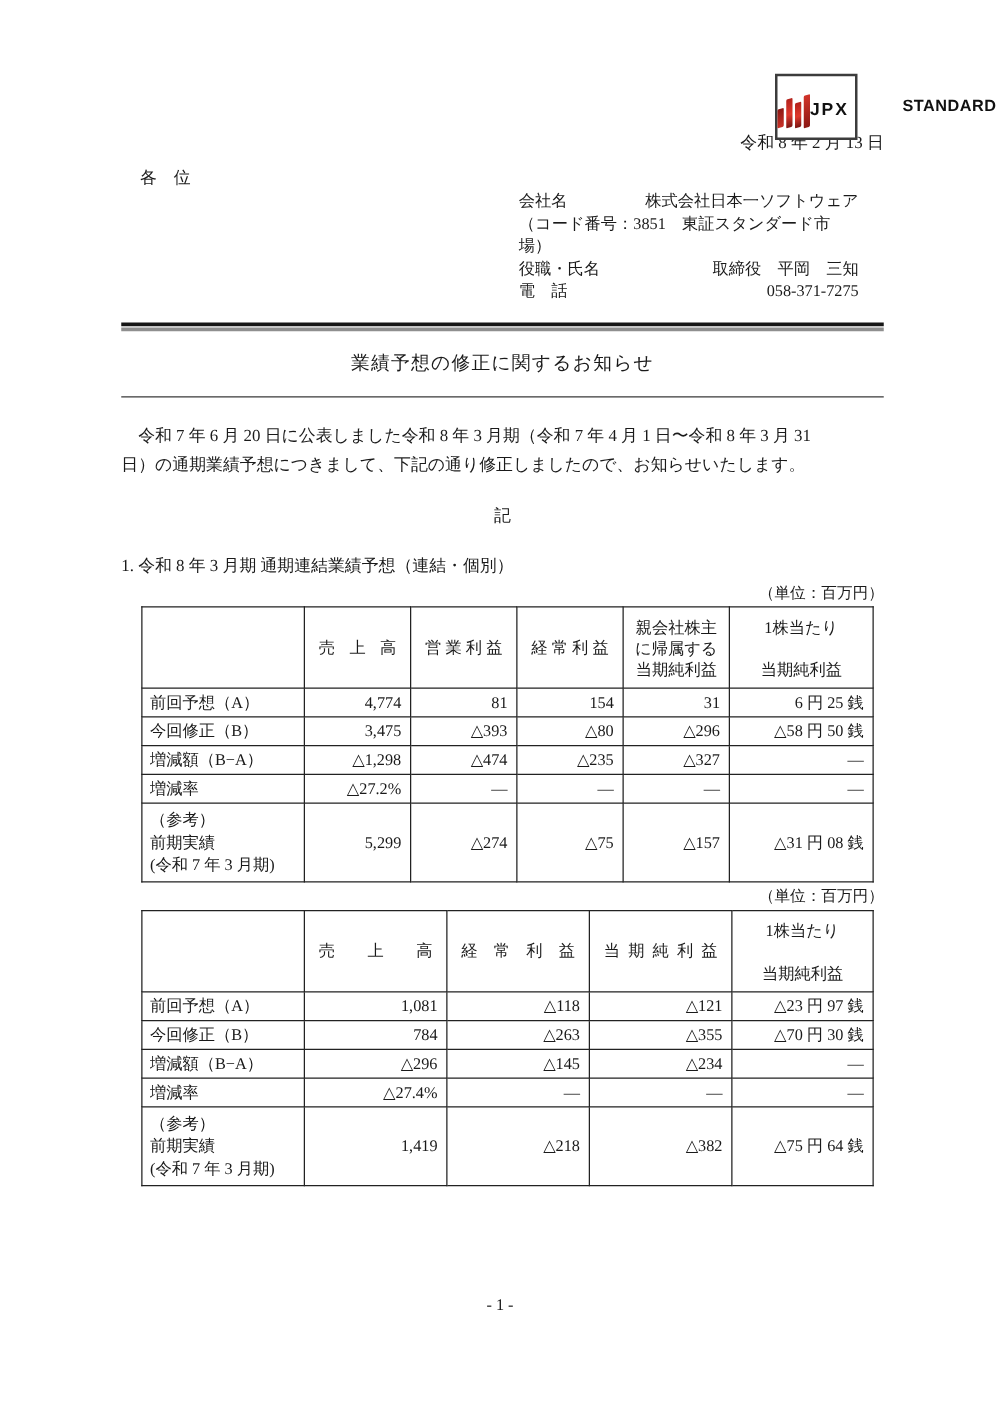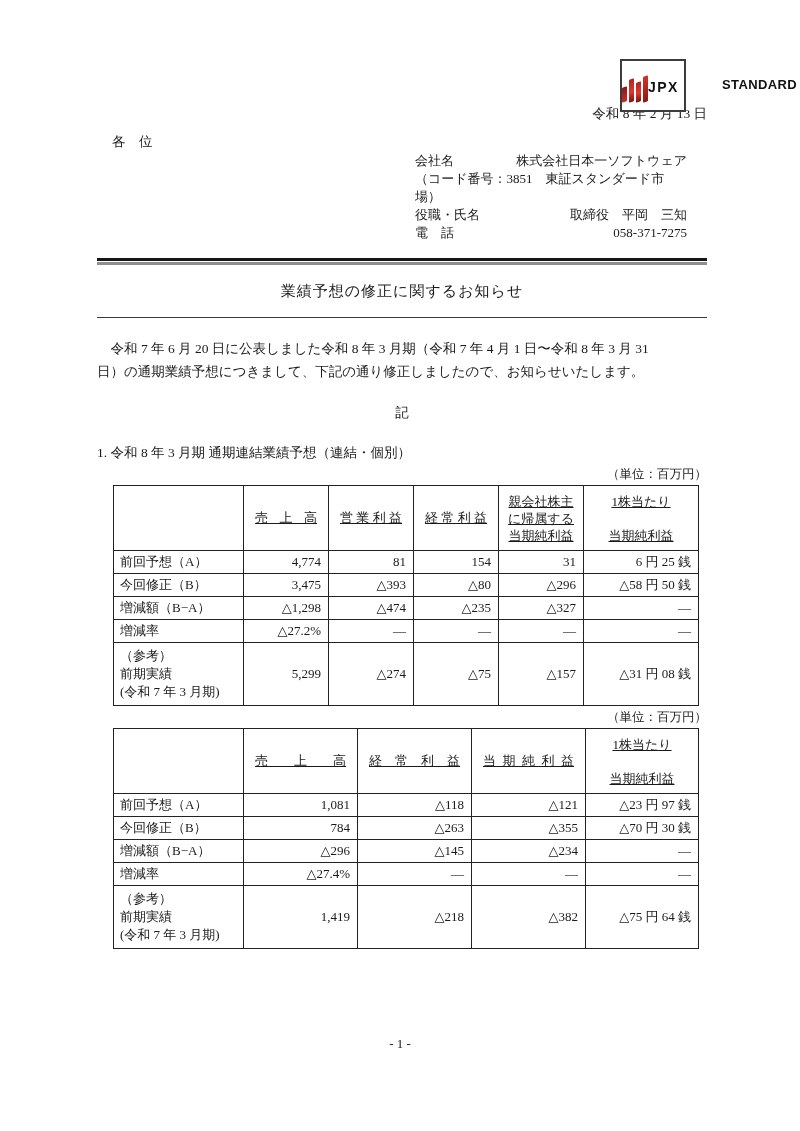--- a/index.html
+++ b/index.html
@@ -48,22 +48,22 @@
   .h-num { margin-top:20px; font-size:13.5px; line-height:20px; }
   .h-sub { margin-top:3px; font-size:13.5px; line-height:20px; padding-left:6px; }
   .h-sub2 { margin-top:18px; font-size:13.5px; line-height:20px; padding-left:6px; }
   .unit { margin-top:2px; text-align:right; font-size:12.5px; line-height:18px; }
 
   
   table.t { border-collapse:collapse; table-layout:fixed; margin-left:16px; margin-top:2px;
     font-size:13px; }
   table.t th, table.t td { border:1px solid #222; font-weight:normal; overflow:hidden; }
   table.t th.head { height:60px; vertical-align:middle; }
-  table.t th.spread { text-align:justify; text-align-last:justify; padding:0 11px;text-decoration:underline; }
-  table.t th.multi { white-space:pre-line; text-align:center; line-height:17px; padding:2px 3px;text-decoration:underline; }
+  table.t th.spread { text-align:justify; text-align-last:justify; padding:0 11px; }
+  table.t th.multi { white-space:pre-line; text-align:center; line-height:17px; padding:2px 3px; }
   table.t td.lbl { text-align:left; padding:1px 6px; height:20px; line-height:18px; }
   table.t td.num { text-align:right; padding:1px 7px; height:20px; line-height:18px; }
   table.t tr.last td { height:60px; vertical-align:middle; }
   table.t tr.last td.lbl { white-space:pre-line; line-height:18px; }
 
   .pageno { position:absolute; top:1036px; left:0; right:0; text-align:center; font-size:13px; }
 </style>
 </head>
 <body>
 

